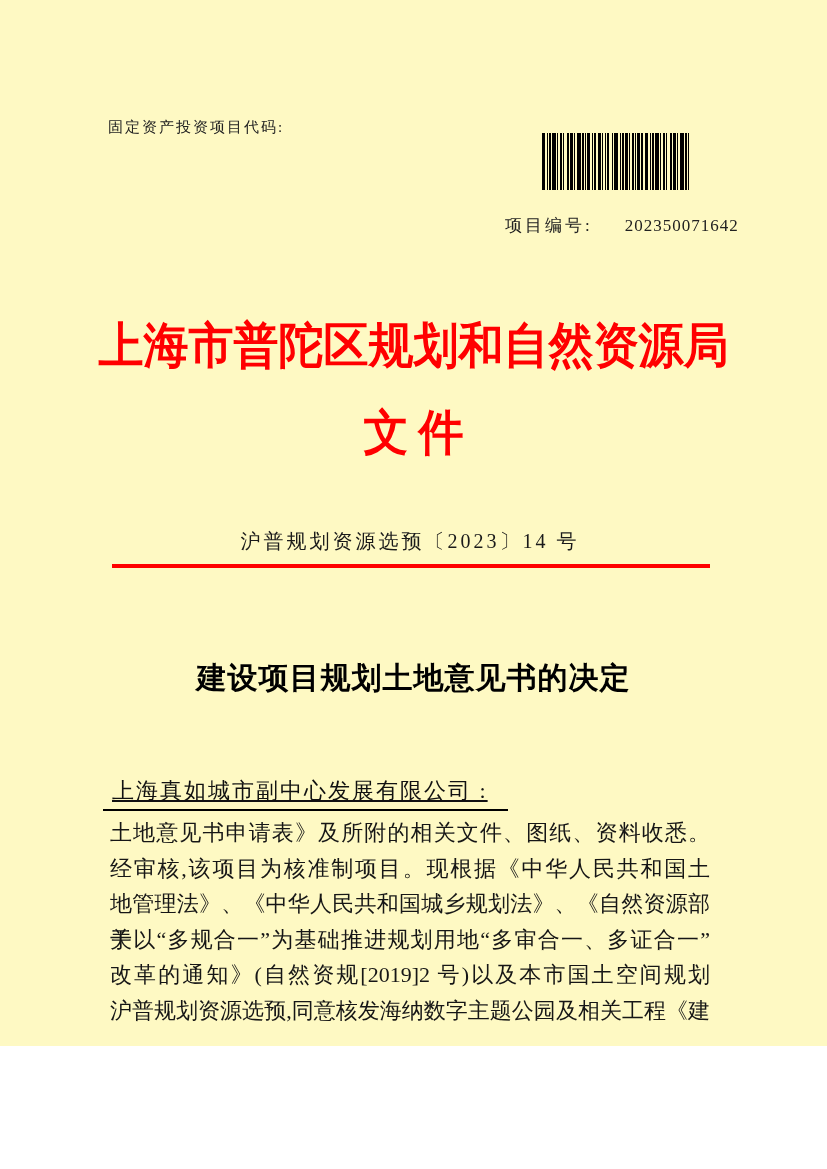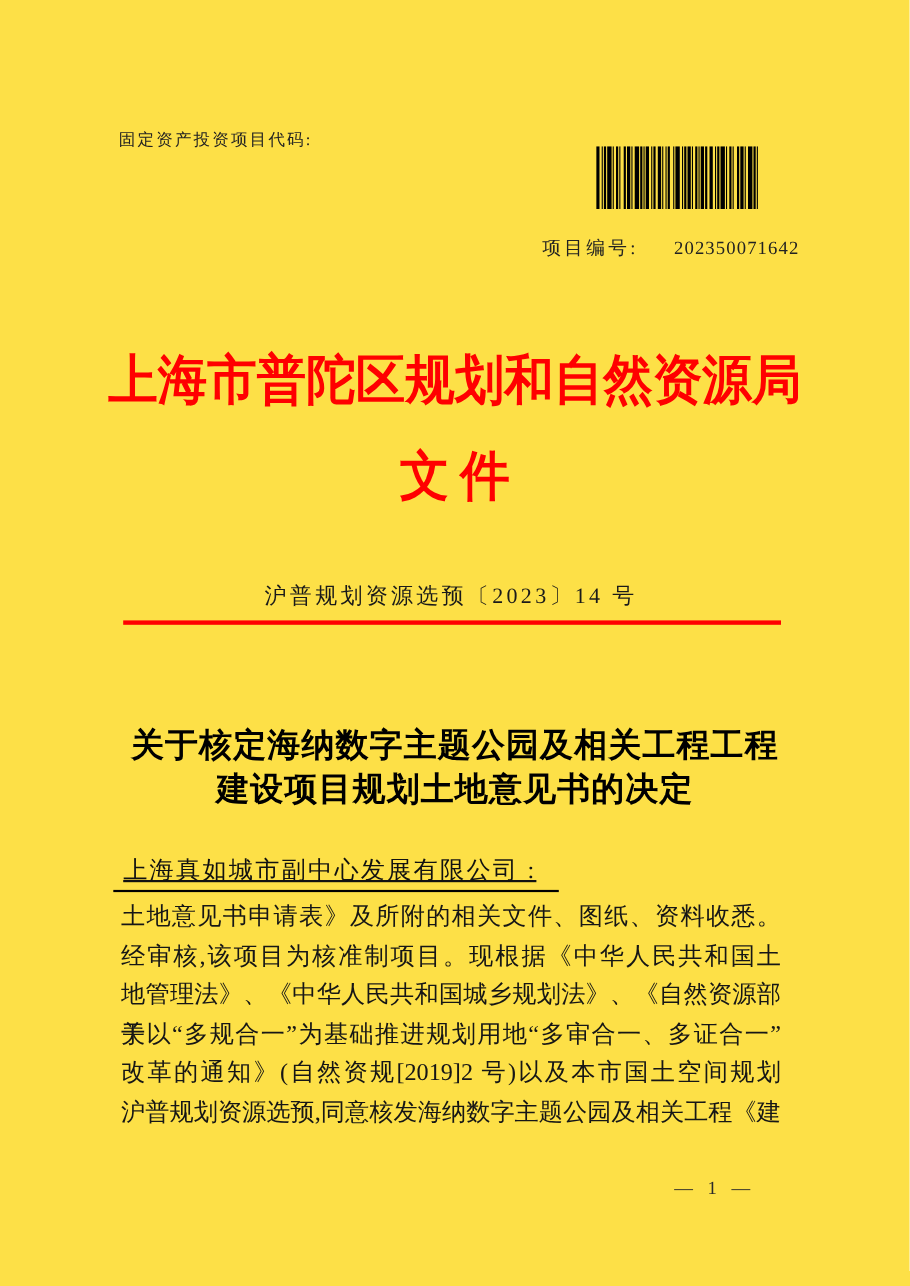--- a/index.html
+++ b/index.html
@@ -3,22 +3,22 @@
 <meta charset="utf-8">
 <style>
   html, body {
     margin: 0;
     padding: 0;
     background: #ffffff;
   }
   .page {
     position: relative;
     width: 827px;
-    height: 1169px;
-    background: #fde047;
+    height: 1046px;
+    background: #fef9c3;
     overflow: hidden;
     font-family: "Liberation Serif", "DejaVu Serif", serif;
     color: #1c1c1c;
   }
 
   
   .project-code {
     position: absolute;
     left: 108px;
     top: 118px;
@@ -40,21 +40,21 @@
   .project-number {
     position: absolute;
     left: 493px;
     top: 214px;
     display: flex;
     align-items: baseline;
     gap: 32px;
     font-size: 17px;
     color: #222222;
   }
-  .project-number .pn-label { letter-spacing: 3px; }
+  .project-number .pn-label { letter-spacing: 3px; margin-left: 12px; }
   .project-number .pn-value { letter-spacing: 1px; }
 
   
   .org-title {
     position: absolute;
     left: 60px;
     width: 707px;
     top: 318px;
     text-align: center;
     color: #ff0000;
@@ -184,21 +184,20 @@
   <div class="org-title">
     <span class="org-line1">上海市普陀区规划和自然资源局</span>
     <span class="org-line2">文件</span>
   </div>
 
   <div class="doc-number">沪普规划资源选预〔2023〕14 号</div>
 
   <div class="red-rule"></div>
 
   <h1 class="doc-title">
-    <span>关于核定海纳数字主题公园及相关工程工程</span>
     <span>建设项目规划土地意见书的决定</span>
   </h1>
 
   <div class="recipient">
     <span class="recipient-text">上海真如城市副中心发展有限公司 :</span>
   </div>
 
   <div class="body-block">
     <div class="body-line">土地意见书申请表》及所附的相关文件、图纸、资料收悉。</div>
     <div class="body-line">经审核,该项目为核准制项目。现根据《中华人民共和国土</div>

